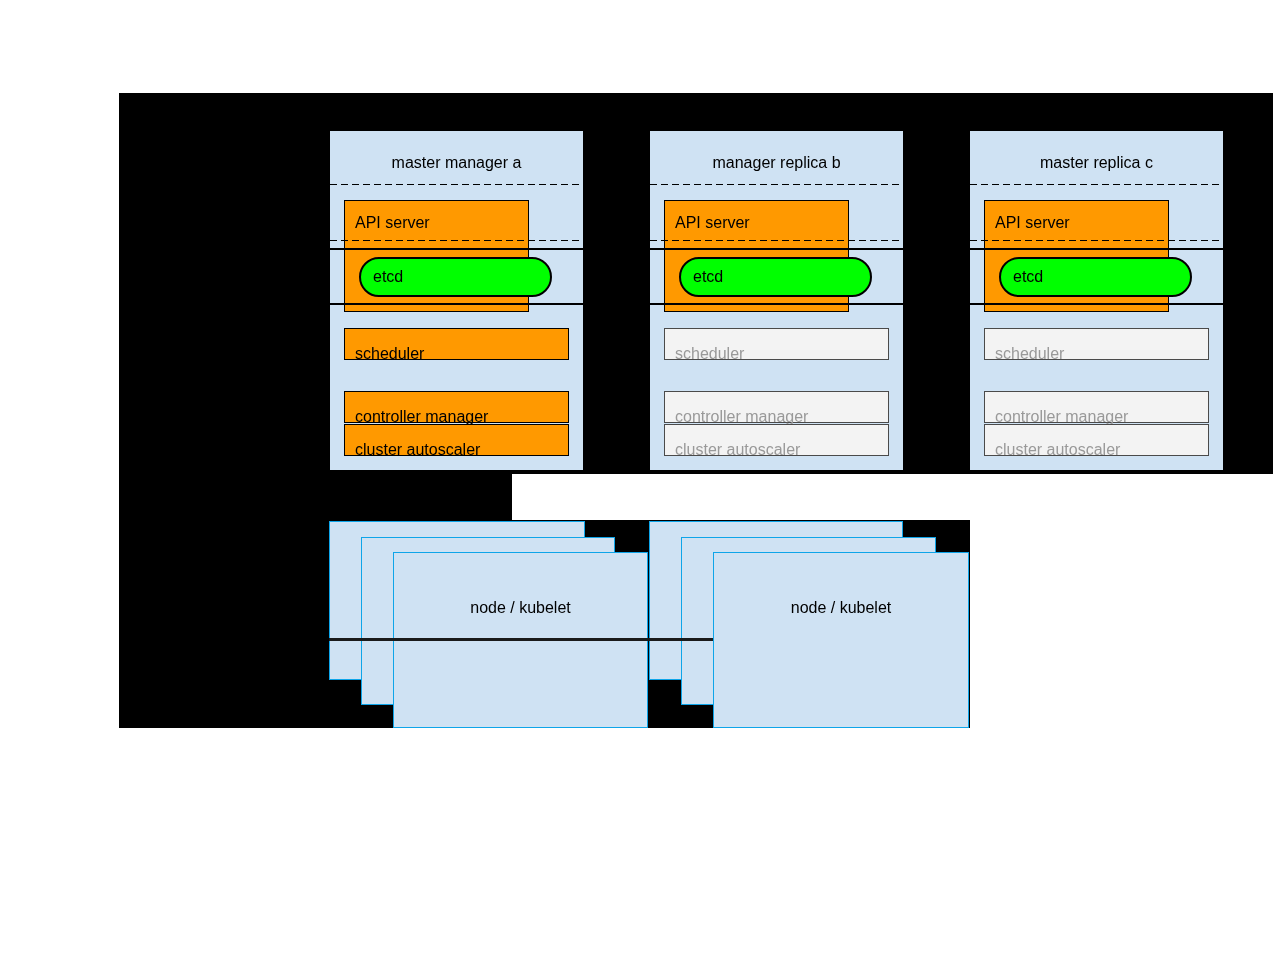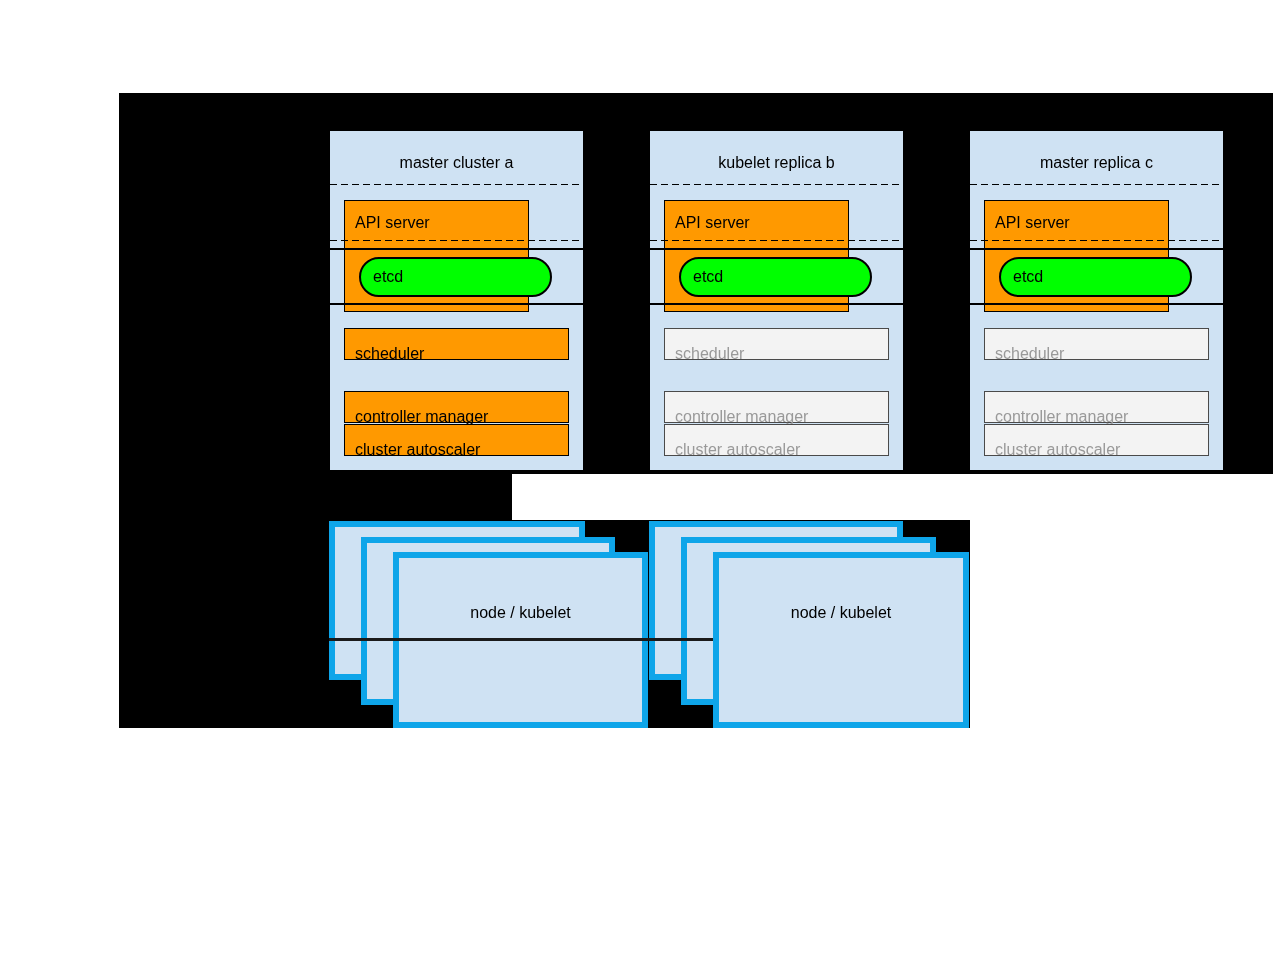--- a/index.html
+++ b/index.html
@@ -34,41 +34,41 @@
 
   .comp{position:absolute;left:14px;width:225px;height:32px;box-sizing:border-box;display:flex;align-items:center;font-size:16px;}
   .comp-label{margin-left:10px;margin-top:20px;}
   .comp-sched{top:197px;}
   .comp-cm{top:260px;}
   .comp-ca{top:293px;text-align:center;}
   .master.act .comp{background:#ff9900;border:1.5px solid #000;color:#000;}
   .master.inact .comp{background:#f3f3f3;border:1px solid #4a4a4a;color:#999999;}
 
   
-  .nbox{position:absolute;background:#cfe2f3;border:6px solid #0ea5e9;box-sizing:border-box;padding-left:32px;}
+  .nbox{position:absolute;background:#cfe2f3;border:1px solid #0ea5e9;box-sizing:border-box;padding-left:32px;}
   .g1-back{left:329px;top:521px;width:256px;height:159px;z-index:1;}
   .g1-mid{left:361px;top:537px;width:254px;height:168px;z-index:2;}
   .g1-front{left:393px;top:552px;width:255px;height:176px;z-index:3;}
   .g2-back{left:649px;top:521px;width:254px;height:159px;z-index:1;}
   .g2-mid{left:681px;top:537px;width:255px;height:168px;z-index:2;}
   .g2-front{left:713px;top:552px;width:256px;height:176px;z-index:6;}
   .n-label{position:absolute;left:0;top:46px;width:100%;text-align:center;font-size:16px;}
   .node-divider{position:absolute;left:329px;top:638px;width:384px;height:2.5px;background:#1a1a1a;z-index:4;}
 </style>
 </head>
 <body>
 
 <div class="canvas">
 
   <div class="blk-a"></div>
   <div class="blk-b"></div>
   <div class="white-band"></div>
 
   <div class="master m-a act">
-    <div class="m-title">master cluster a</div>
+    <div class="m-title">master manager a</div>
     <div class="dash dash1"></div>
     <div class="api">
       <div class="api-label">API server</div>
     </div>
     <div class="dash dash2"></div>
     <div class="hline hline1"></div>
     <div class="etcd">
       <div class="etcd-label">etcd</div>
     </div>
     <div class="hline hline2"></div>
@@ -77,21 +77,21 @@
     </div>
     <div class="comp comp-cm">
       <span class="comp-label">controller manager</span>
     </div>
     <div class="comp comp-ca">
       <span class="comp-label">cluster autoscaler</span>
     </div>
   </div>
 
   <div class="master m-b inact">
-    <div class="m-title">kubelet replica b</div>
+    <div class="m-title">manager replica b</div>
     <div class="dash dash1"></div>
     <div class="api">
       <div class="api-label">API server</div>
     </div>
     <div class="dash dash2"></div>
     <div class="hline hline1"></div>
     <div class="etcd">
       <div class="etcd-label">etcd</div>
     </div>
     <div class="hline hline2"></div>

